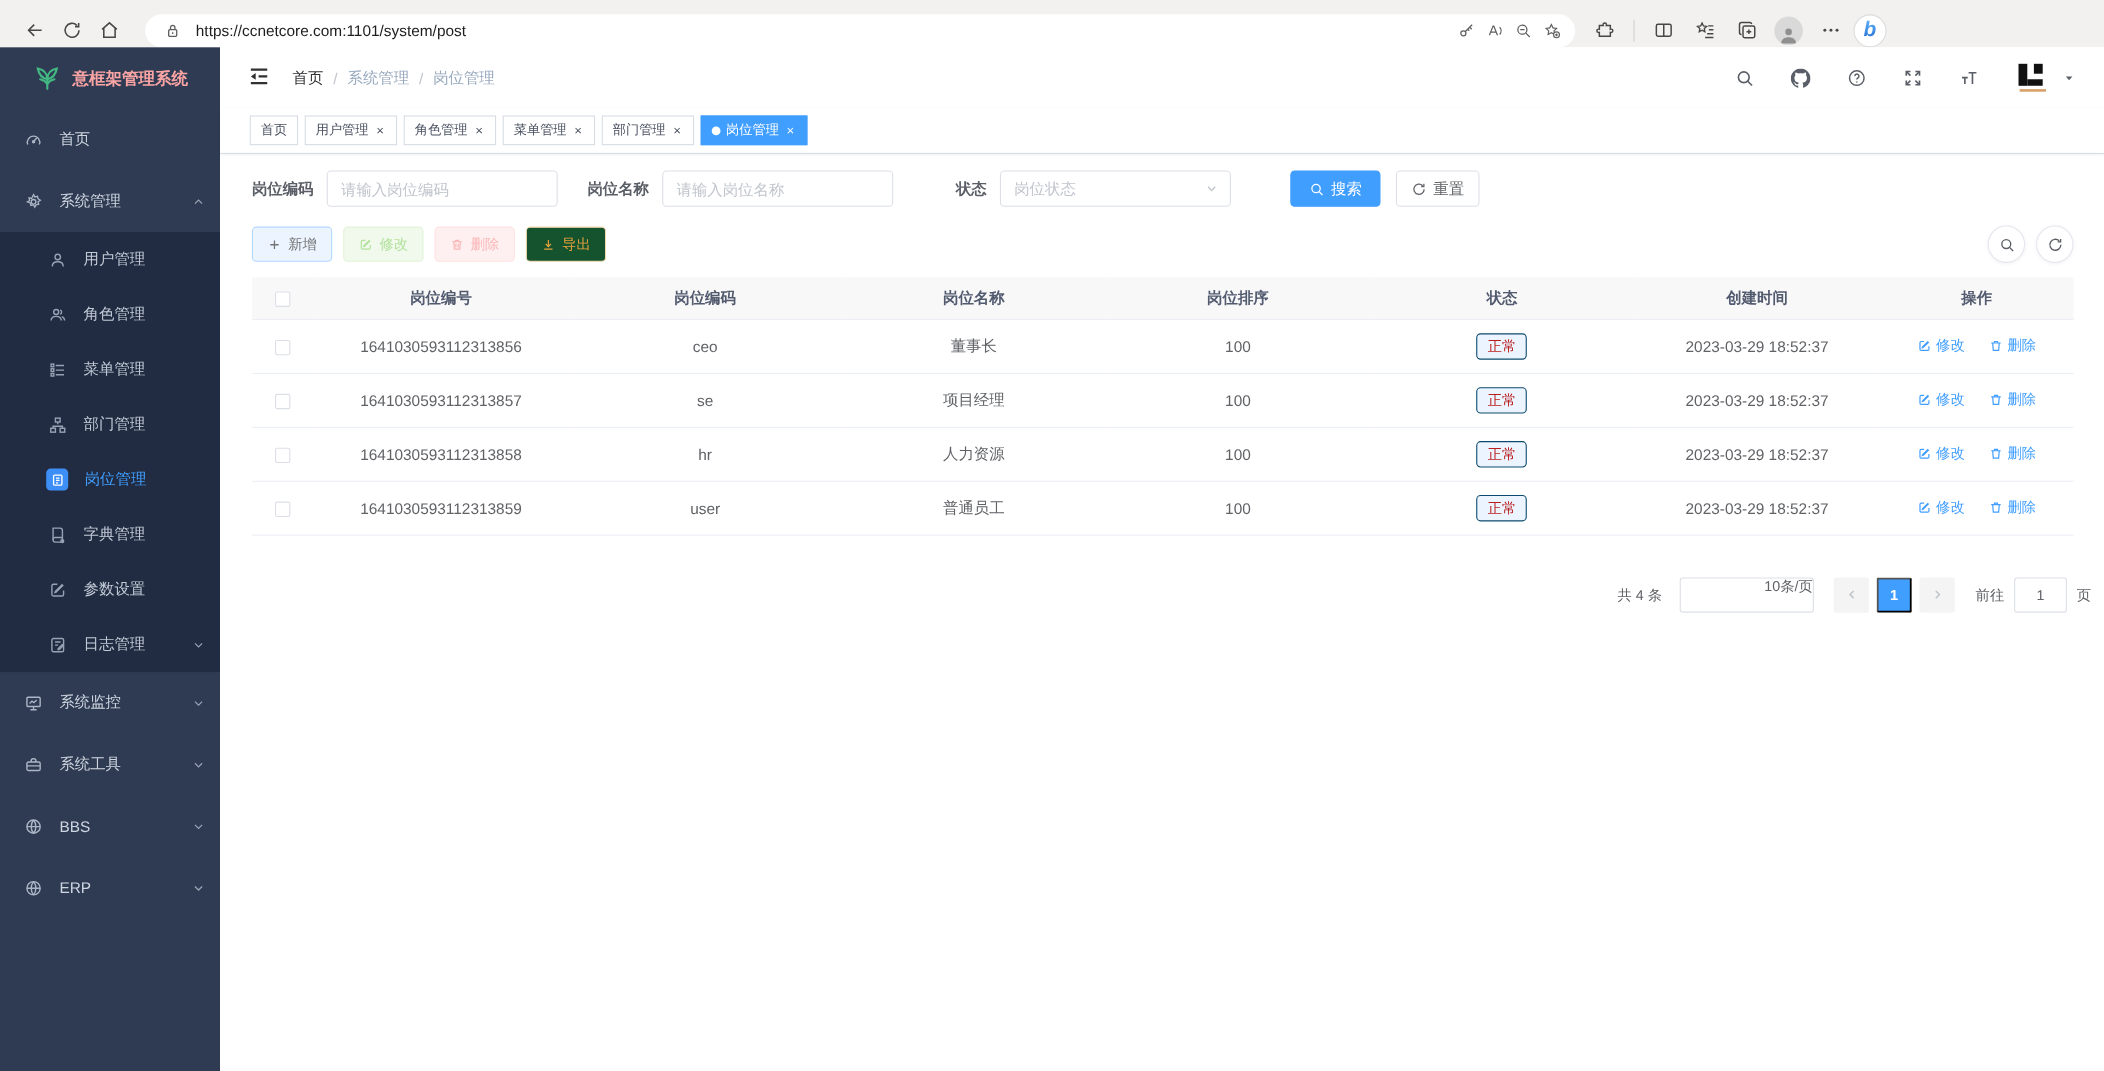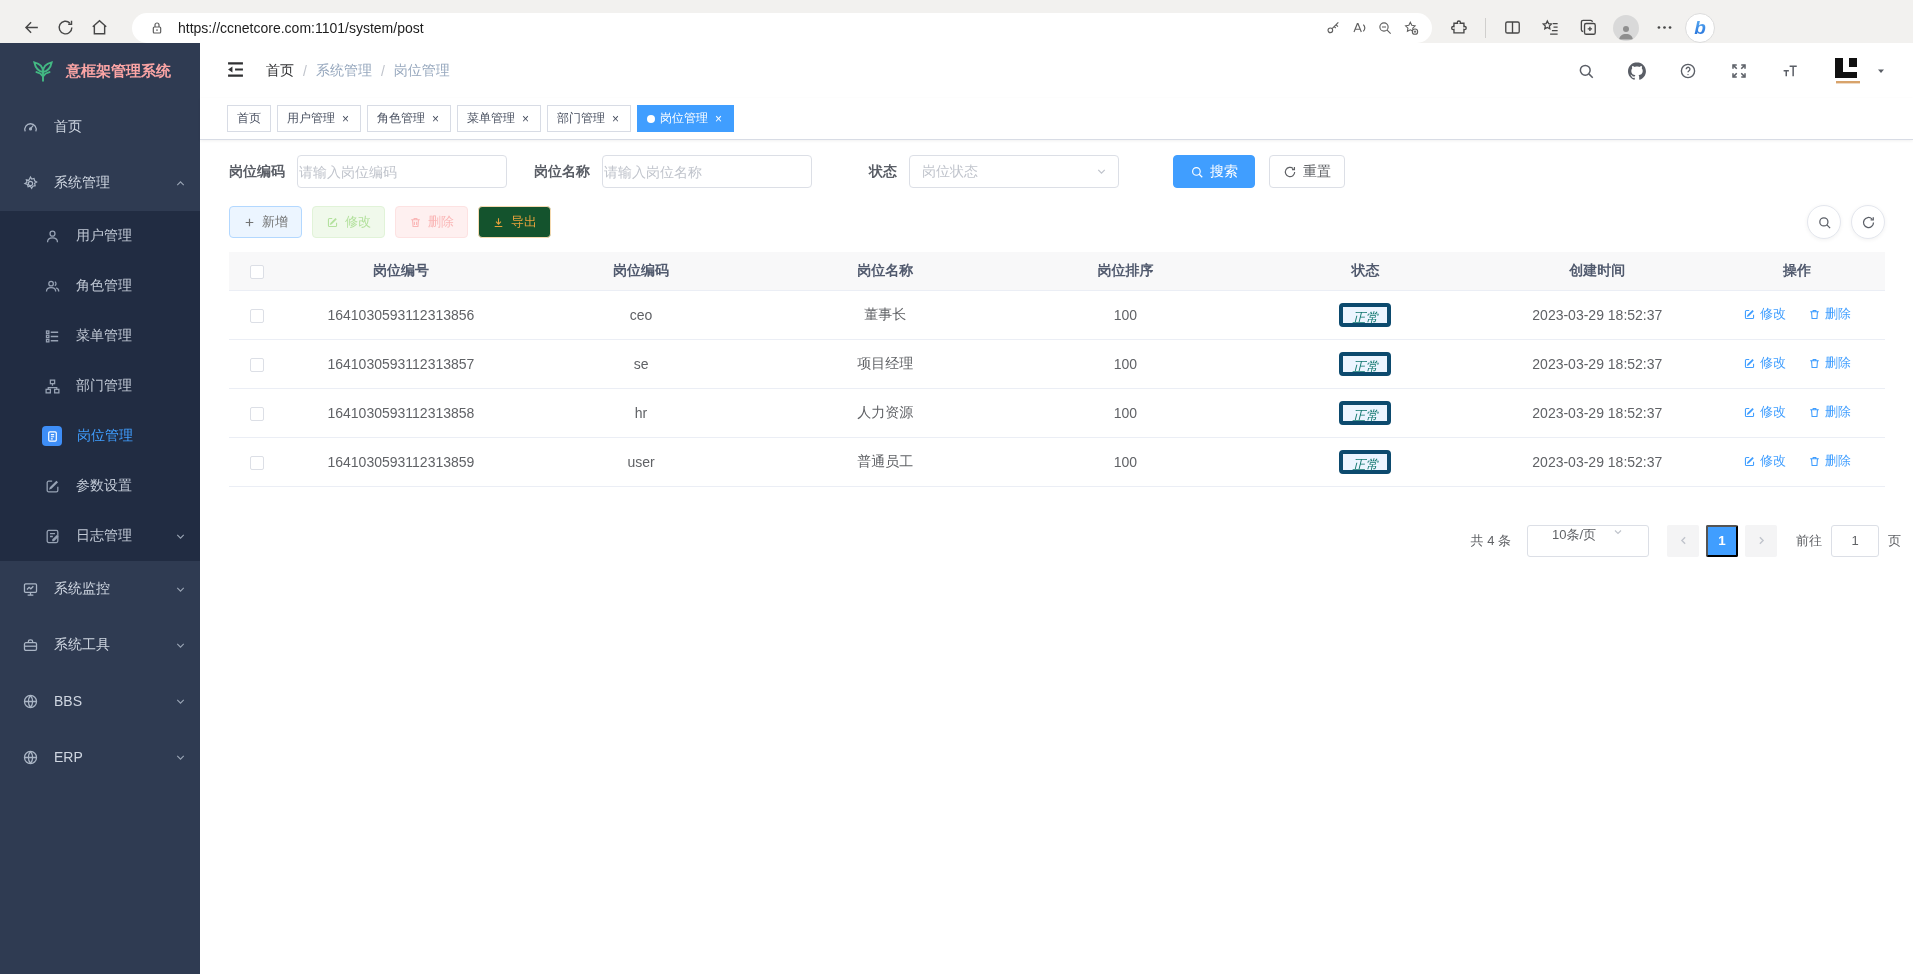--- a/index.html
+++ b/index.html
@@ -72,21 +72,21 @@
   .tab .dot { display:none; width:8px; height:8px; border-radius:50%; background:#fff; }
   .tab.active { background:#409eff; border-color:#409eff; color:#fff; }
   .tab.active .dot { display:inline-block; }
   .tab .close { font-size:12px; line-height:1; padding:1px 2px; border-radius:50%; }
 
   
   .content { padding:15px 28px 0 29px; flex:1; }
 
   .filter-row { display:flex; align-items:center; margin-bottom:17px; }
   .f-label { font-size:14px; font-weight:bold; color:#5a5e66; margin-right:12px; white-space:nowrap; }
-  .f-input { width:210px; height:33px; border:1px solid #dcdfe6; border-radius:4px; padding:0 1px;
+  .f-input { width:210px; height:33px; border:1px solid #dcdfe6; border-radius:4px; padding:0 12px;
              font-size:14px; color:#606266; outline:none; font-family:inherit; }
   .f-input::placeholder { color:#c0c4cc; }
   .f-group { display:flex; align-items:center; margin-right:27px; }
   .f-group.status { margin-left:30px; }
   .f-select { width:210px; height:33px; border:1px solid #dcdfe6; border-radius:4px; display:flex;
               align-items:center; justify-content:space-between; padding:0 10px 0 12px; color:#c0c4cc;
               font-size:14px; cursor:pointer; background:#fff; }
   .f-select svg { width:13px; height:13px; color:#c0c4cc; }
   .btn { height:33px; border-radius:4px; font-size:14px; display:flex; align-items:center; gap:6px;
          cursor:pointer; font-family:inherit; }
@@ -108,30 +108,30 @@
                 box-shadow:0 1px 4px rgba(0,0,0,.06); }
   .circle-btn svg { width:15px; height:15px; }
 
   table { width:100%; border-collapse:collapse; font-size:14px; color:#606266; table-layout:fixed; }
   thead th { background:#f8f8f9; color:#515a6e; font-weight:bold; height:38px; font-size:14px;
              border-bottom:1px solid #ebeef5; text-align:center; }
   tbody td { height:49px; text-align:center; border-bottom:1px solid #ebeef5; }
   .checkbox { display:inline-block; width:14px; height:14px; border:1px solid #dcdfe6; border-radius:2px;
               background:#fff; vertical-align:middle; cursor:pointer; }
   .tag { display:inline-block; height:24px; line-height:22px; padding:0 9px; background:#ecf5ff;
-         border:4px solid #0c4a6e; color:#0f766e; border-radius:4px; font-size:13px;font-style:italic; }
+         border:1px solid #0c4a6e; color:#b91c1c; border-radius:4px; font-size:13px; }
   .link { color:#409eff; font-size:13px; display:inline-flex; align-items:center; gap:4px;
           margin:0 9px; cursor:pointer; }
   .link svg { width:13px; height:13px; }
 
   .pagination { display:flex; align-items:center; justify-content:flex-end; margin-top:38px;
                 margin-right:-16px; font-size:13px; color:#606266; }
   .pg-total { margin-right:16px; }
   .pg-size { width:122px; height:32px; border:1px solid #dcdfe6; border-radius:3px; display:flex;
-             align-items:flex-start; justify-content:center; gap:16px; cursor:pointer; background:#fff; }
+             align-items:flex-end; justify-content:center; gap:16px; cursor:pointer; background:#fff;flex-direction:column; }
   .pg-size svg { width:12px; height:12px; color:#c0c4cc; }
   .pg-arrow { width:32px; height:32px; background:#f4f4f5; border:none; border-radius:2px; display:flex;
               align-items:center; justify-content:center; color:#c0c4cc; cursor:pointer; }
   .pg-arrow svg { width:13px; height:13px; }
   .pg-arrow.prev { margin-left:18px; }
   .pg-page { width:32px; height:32px; background:#409eff; color:#fff; border-radius:2px; display:flex;
              align-items:center; justify-content:center; font-weight:bold; margin:0 7px; cursor:pointer; }
   .pg-goto-label { margin-left:19px; margin-right:9px; }
   .pg-input { width:48px; height:32px; border:1px solid #dcdfe6; border-radius:3px; text-align:center;
               font-size:13px; color:#606266; outline:none; font-family:inherit; }
@@ -309,20 +309,28 @@
           <span>部门管理</span>
         </div>
         <div class="side-item active">
           <span class="post-badge">
             <svg viewBox="0 0 24 24" fill="none" stroke="#fff" stroke-width="2.2">
                 <rect x="5" y="3.5" width="14" height="17" rx="2"></rect>
                 <path d="M9 8.5h6M9 12.5h6M9 16.5h3.5"></path>
               </svg>
           </span>
           <span>岗位管理</span>
+        </div>
+        <div class="side-item">
+          <svg class="sicon" viewBox="0 0 24 24" fill="none" stroke="currentColor" stroke-width="1.8">
+              <path d="M6 3h9a3 3 0 0 1 3 3v15H9a3 3 0 0 1-3-3z"></path>
+              <path d="M6 17.5A2.5 2.5 0 0 1 8.5 15H18"></path>
+              <circle cx="17.8" cy="19.8" r="1.8"></circle>
+            </svg>
+          <span>字典管理</span>
         </div>
         <div class="side-item">
           <svg class="sicon" viewBox="0 0 24 24" fill="none" stroke="currentColor" stroke-width="1.8">
               <path d="M19.5 12.5v5a2 2 0 0 1-2 2h-11a2 2 0 0 1-2-2v-11a2 2 0 0 1 2-2h5"></path>
               <path d="M10 14.5 18.5 6l-1-1L9 13.5l-.5 1.5z"></path>
             </svg>
           <span>参数设置</span>
         </div>
         <div class="side-item">
           <svg class="sicon" viewBox="0 0 24 24" fill="none" stroke="currentColor" stroke-width="1.8">

